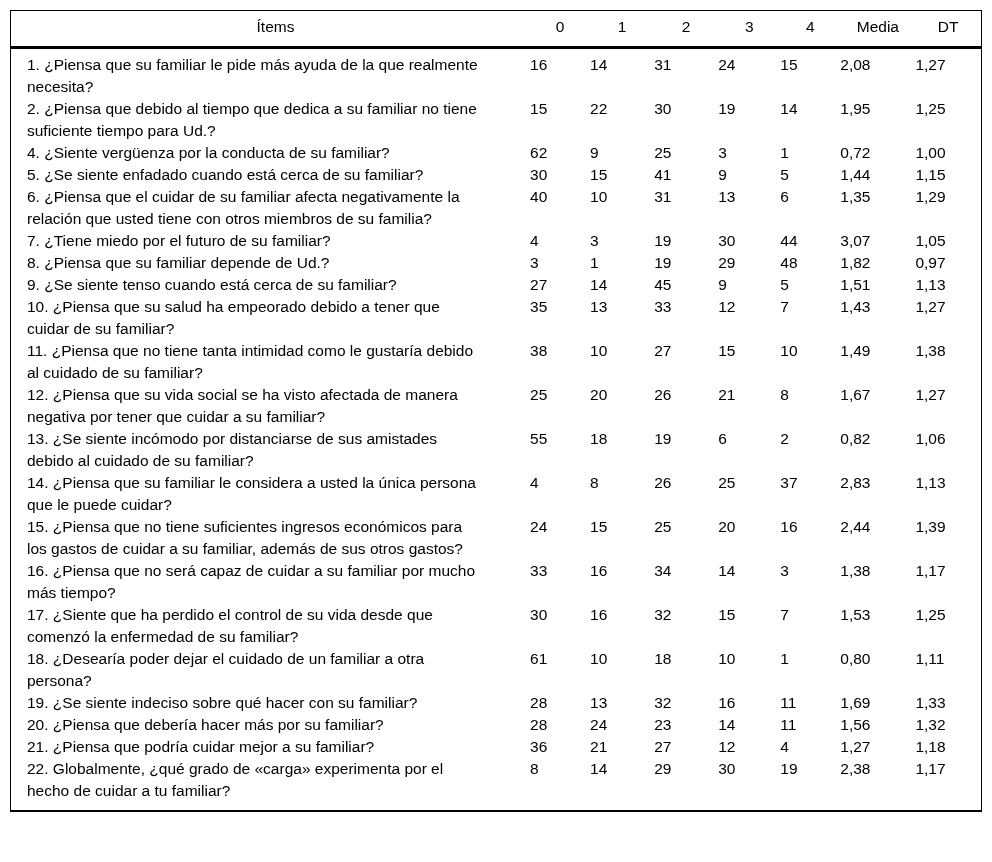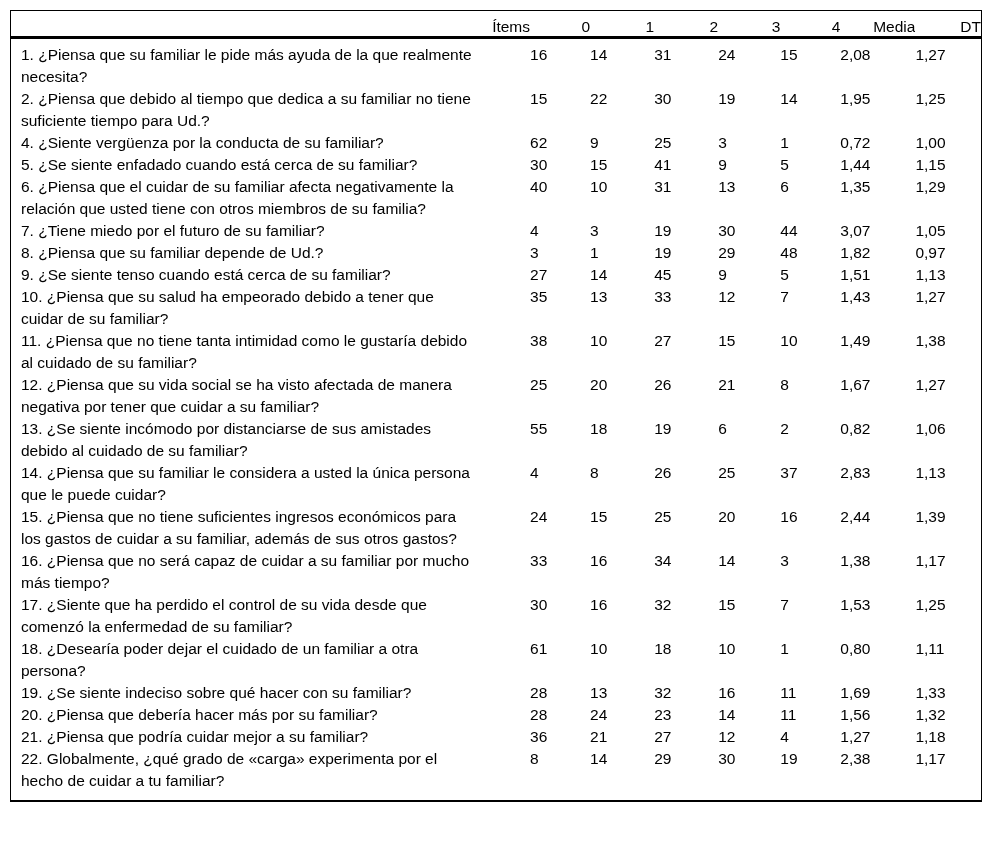--- a/index.html
+++ b/index.html
@@ -21,39 +21,39 @@
     border-collapse: collapse;
     table-layout: fixed;
     width: 972px;
     border-top: 1px solid #000;
     border-left: 1px solid #000;
     border-right: 1px solid #000;
     border-bottom: 2px solid #000;
   }
   table.items-table th {
     font-weight: 400;
-    text-align: right;
+    text-align: center;
     font-size: 15.5px;
     line-height: 18px;
-    padding: 7px 0 0 0;
+    padding: 7px 0 10px 0;
     border-bottom: 3px solid #000;
     white-space: nowrap;
     overflow: hidden;
   }
   table.items-table th.h-item {
     padding-left: 10px;
   }
   table.items-table td {
     font-size: 15.5px;
     line-height: 22px;
     vertical-align: top;
     padding: 0;
   }
   table.items-table td.c-item {
-    padding-left: 10px;
+    padding-left: 16px;
     padding-right: 8px;
     white-space: pre-line;
   }
   table.items-table tbody tr:first-child td {
     padding-top: 5px;
   }
   table.items-table tbody tr:last-child td {
     padding-bottom: 8px;
   }
 </style>

